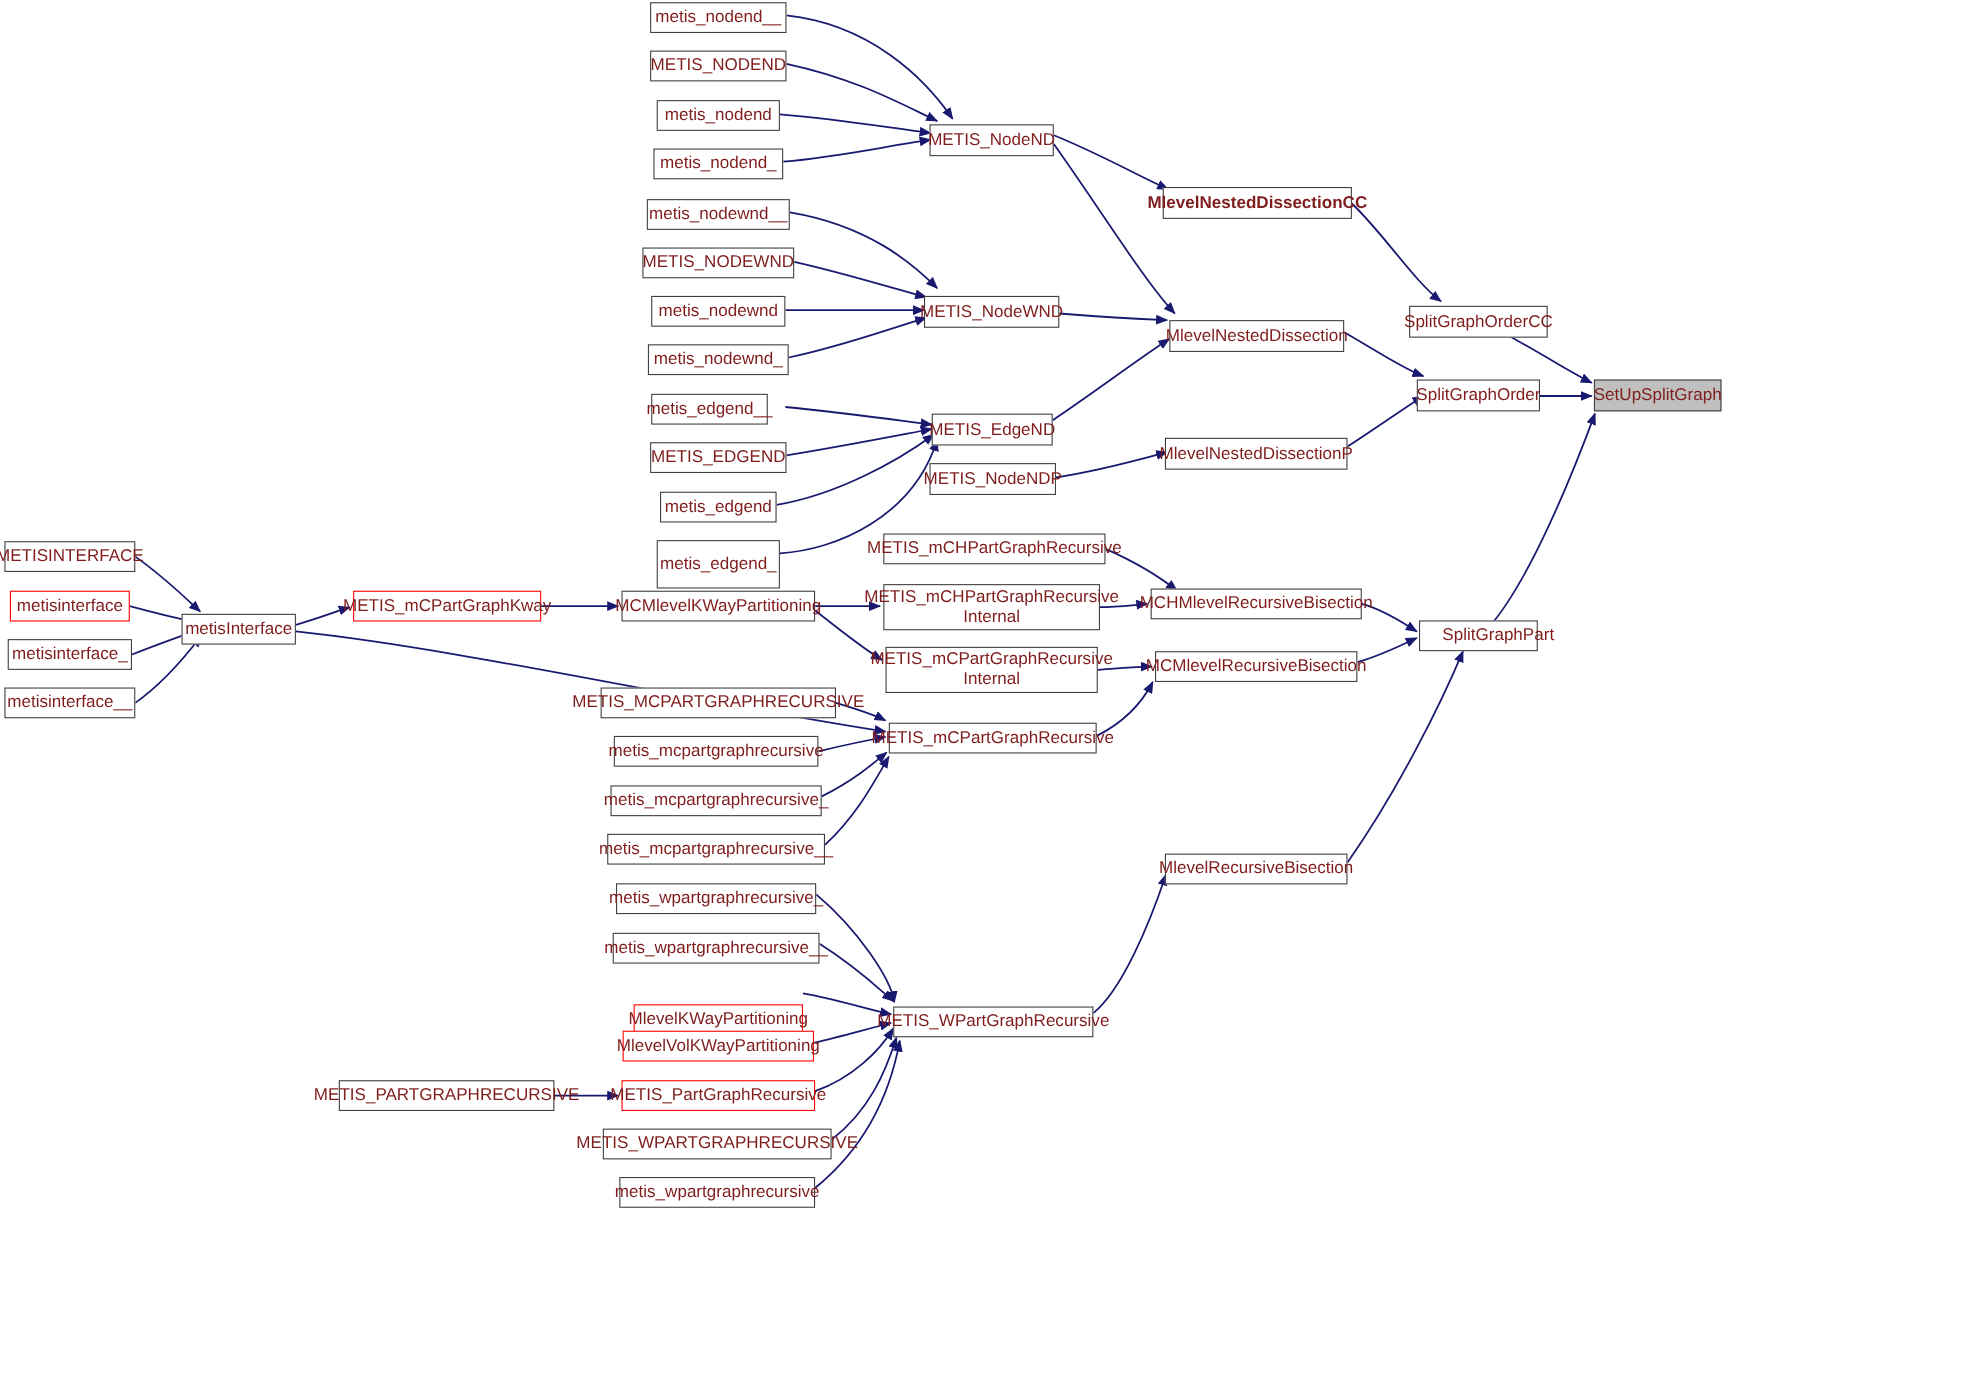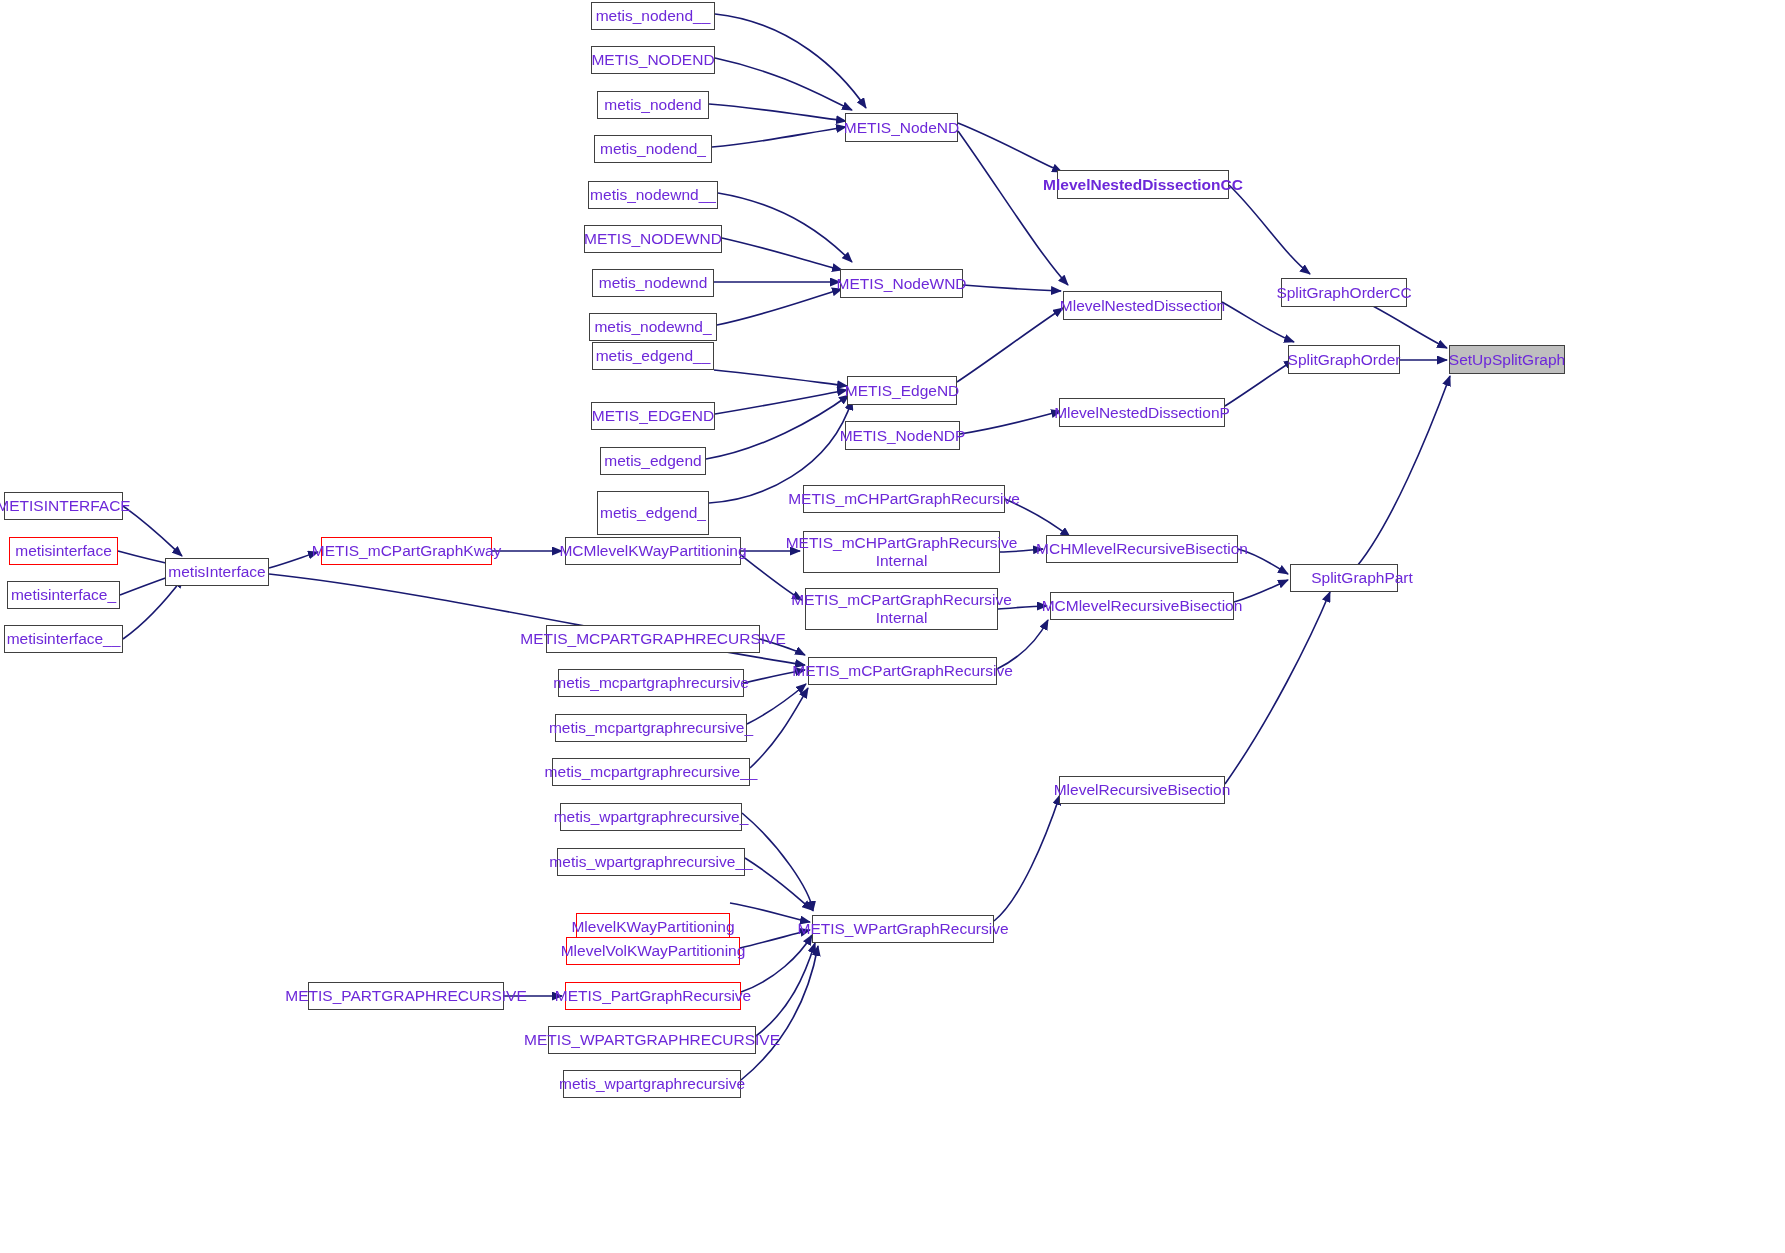--- a/index.html
+++ b/index.html
@@ -1,21 +1,21 @@
 <!DOCTYPE html>
 <html><head>
 <meta charset="utf-8">
 <style>
   html,body{margin:0;padding:0;background:#ffffff;}
   #canvas{position:relative;width:1785px;height:1253px;background:#ffffff;
           font-family:"Liberation Sans","DejaVu Sans",sans-serif;overflow:hidden;}
   svg.edges{position:absolute;left:0;top:0;width:1785px;height:1253px;pointer-events:none;}
   .node{position:absolute;box-sizing:border-box;display:flex;align-items:center;
         justify-content:center;text-align:center;background:#ffffff;
-        border:1.4px solid #404040;color:#6d28d9;font-size:15.5px;line-height:1.15;
+        border:1.4px solid #404040;color:#7f1d1d;font-size:15.5px;line-height:1.15;
         white-space:pre-line;}
   .node.red{border-color:#ff0000;border-width:1.6px;}
   .node.hl{background:#bfbfbf;border-color:#404040;}
   .node .lbl{display:block;padding:0 7px;}
 </style>
 </head>
 <body>
 
 <div id="canvas">
   <svg class="edges" viewBox="0 0 1785 1253">
@@ -81,21 +81,21 @@
   </svg>
   <div id="node-layer">
       <div class="node" style="left: 591px; top: 2px; width: 124px; height: 28px;"><span class="lbl">metis_nodend__</span></div>
       <div class="node" style="left: 591px; top: 46px; width: 124px; height: 28px;"><span class="lbl">METIS_NODEND</span></div>
       <div class="node" style="left: 597px; top: 91px; width: 112px; height: 28px;"><span class="lbl">metis_nodend</span></div>
       <div class="node" style="left: 594px; top: 135px; width: 118px; height: 28px;"><span class="lbl">metis_nodend_</span></div>
       <div class="node" style="left: 588px; top: 181px; width: 130px; height: 28px;"><span class="lbl">metis_nodewnd__</span></div>
       <div class="node" style="left: 584px; top: 225px; width: 138px; height: 28px;"><span class="lbl">METIS_NODEWND</span></div>
       <div class="node" style="left: 592px; top: 269px; width: 122px; height: 28px;"><span class="lbl">metis_nodewnd</span></div>
       <div class="node" style="left: 589px; top: 313px; width: 128px; height: 28px;"><span class="lbl">metis_nodewnd_</span></div>
-      <div class="node" style="left: 592px; top: 342px; width: 122px; height: 28px;"><span class="lbl">metis_edgend__</span></div>
+      <div class="node" style="left: 592px; top: 358px; width: 106px; height: 28px;"><span class="lbl">metis_edgend__</span></div>
       <div class="node" style="left: 591px; top: 402px; width: 124px; height: 28px;"><span class="lbl">METIS_EDGEND</span></div>
       <div class="node" style="left: 600px; top: 447px; width: 106px; height: 28px;"><span class="lbl">metis_edgend</span></div>
       <div class="node" style="left: 597px; top: 491px; width: 112px; height: 44px;"><span class="lbl">metis_edgend_</span></div>
       <div class="node" style="left: 845px; top: 113px; width: 113px; height: 29px;"><span class="lbl">METIS_NodeND</span></div>
       <div class="node" style="left: 840px; top: 269px; width: 123px; height: 29px;"><span class="lbl">METIS_NodeWND</span></div>
       <div class="node" style="left: 847px; top: 376px; width: 110px; height: 29px;"><span class="lbl">METIS_EdgeND</span></div>
       <div class="node" style="left: 845px; top: 421px; width: 115px; height: 29px;"><span class="lbl">METIS_NodeNDP</span></div>
       <div class="node" style="left: 1057px; top: 170px; width: 172px; height: 29px; font-weight: bold;"><span class="lbl">MlevelNestedDissectionCC</span></div>
       <div class="node" style="left: 1063px; top: 291px; width: 159px; height: 29px;"><span class="lbl">MlevelNestedDissection</span></div>
       <div class="node" style="left: 1059px; top: 398px; width: 166px; height: 29px;"><span class="lbl">MlevelNestedDissectionP</span></div>

